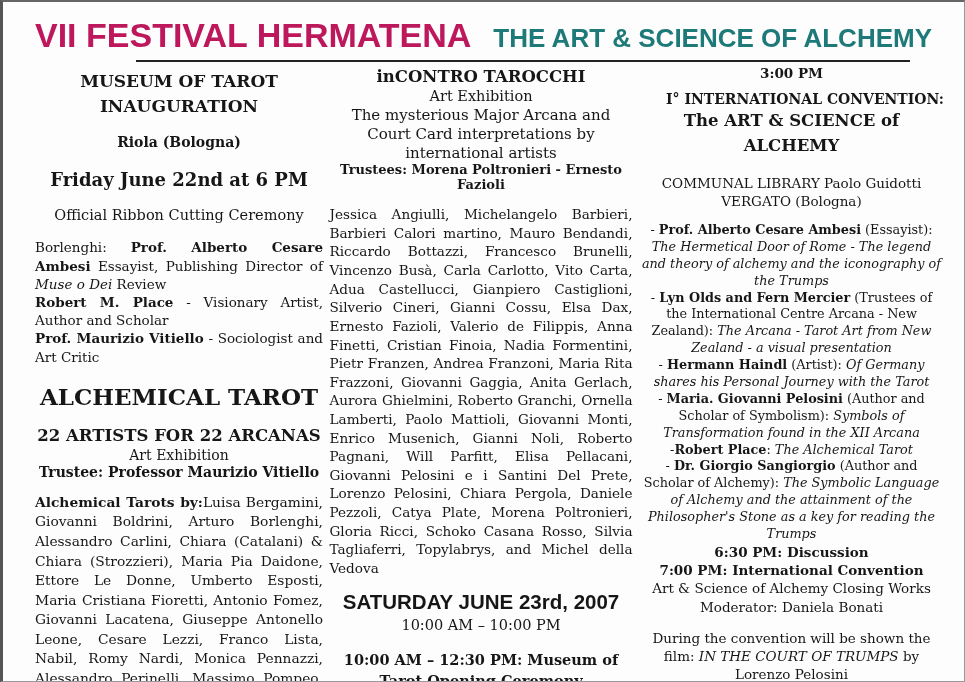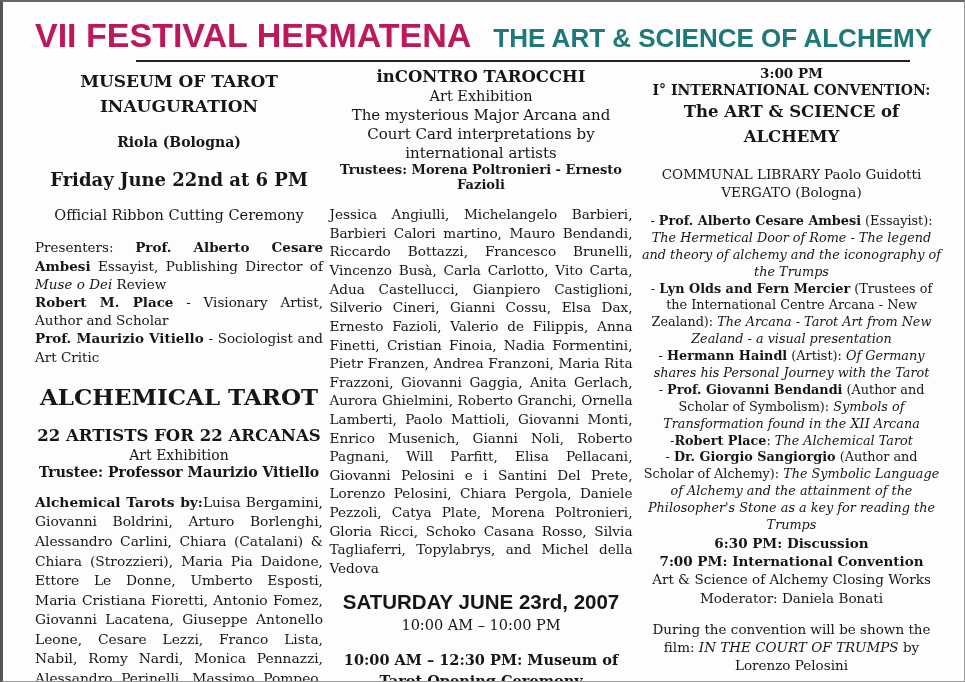--- a/index.html
+++ b/index.html
@@ -77,21 +77,21 @@
   .mid-sub2{font-size:15px;line-height:1.25;margin-top:2px;}
   .mid-trustees{font-size:13px;font-weight:bold;}
   .mid-artists{font-size:13.6px;line-height:1.37;margin-top:13px;}
   .saturday{font-family:"Liberation Sans", sans-serif;font-size:20.5px;font-weight:bold;margin-top:13px;}
   .hours{font-size:14.5px;font-weight:normal;margin-top:3px;}
   .event1{font-size:14.5px;font-weight:bold;line-height:1.4;margin-top:17px;}
   .event1-sub{font-size:13.5px;margin-top:1px;}
 
   
   .r-time1{font-size:13.5px;font-weight:bold;margin-top:2px;}
-  .r-conv-title{font-size:14px;font-weight:bold;margin-top:1px;}
+  .r-conv-title{font-size:14px;font-weight:bold;margin-top:10px;text-align:right;}
   .r-conv-name{font-size:16.5px;font-weight:bold;line-height:1.5;margin-top:2px;}
   .r-venue{font-size:13.5px;line-height:1.35;margin-top:15px;}
   .r-speakers{font-size:12.8px;line-height:1.32;margin-top:12px;}
   .r-speakers .speaker{margin:0;}
   .r-bold-line{font-size:13.5px;font-weight:bold;line-height:1.35;}
   .r-line{font-size:13.5px;line-height:1.35;}
   .r-film{font-size:13.5px;line-height:1.35;margin-top:13px;}
 </style>
 </head>
 <body>
@@ -103,21 +103,21 @@
 
 <div class="columns">
 
   <div class="col col-left">
     <p class="museum-heading c">MUSEUM OF TAROT INAUGURATION</p>
     <p class="location c">Riola (Bologna)</p>
     <p class="event-datetime c">Friday June 22nd at 6 PM</p>
     <p class="ceremony c">Official Ribbon Cutting Ceremony</p>
 
     <div class="presenters j">
-      <p><span>Presenters: </span><b>Prof. Alberto Cesare Ambesi</b><span> Essayist, Publishing Director of </span><i>Muse o Dei</i><span> Review</span></p>
+      <p><span>Borlenghi: </span><b>Prof. Alberto Cesare Ambesi</b><span> Essayist, Publishing Director of </span><i>Muse o Dei</i><span> Review</span></p>
       <p><b>Robert M. Place</b><span> - Visionary Artist, Author and Scholar</span></p>
       <p><b>Prof. Maurizio Vitiello</b><span> - Sociologist and Art Critic</span></p>
     </div>
 
     <p class="alch-heading c">ALCHEMICAL TAROT</p>
 
     <p class="a22-heading c">22 ARTISTS FOR 22 ARCANAS</p>
     <p class="a22-sub c">Art Exhibition</p>
     <p class="a22-trustee c">Trustee: Professor Maurizio Vitiello</p>
 
@@ -143,21 +143,21 @@
   <div class="col col-right c">
     <p class="r-time1">3:00 PM</p>
     <p class="r-conv-title">I° INTERNATIONAL CONVENTION:</p>
     <p class="r-conv-name">The ART &amp; SCIENCE of ALCHEMY</p>
     <p class="r-venue">COMMUNAL LIBRARY Paolo Guidotti VERGATO (Bologna)</p>
 
     <div class="r-speakers">
       <p class="speaker"><span>- </span><b>Prof. Alberto Cesare Ambesi</b><span> (Essayist): </span><i>The Hermetical Door of Rome - The legend and theory of alchemy and the iconography of the Trumps</i></p>
       <p class="speaker"><span>- </span><b>Lyn Olds and Fern Mercier</b><span> (Trustees of the International Centre Arcana - New Zealand): </span><i>The Arcana - Tarot Art from New Zealand - a visual presentation</i></p>
       <p class="speaker"><span>- </span><b>Hermann Haindl</b><span> (Artist): </span><i>Of Germany shares his Personal Journey with the Tarot</i></p>
-      <p class="speaker"><span>- </span><b>Prof. Giovanni Bendandi</b><span> (Author and Scholar of Symbolism): </span><i>Symbols of Transformation found in the XII Arcana</i></p>
+      <p class="speaker"><span>- </span><b>Maria. Giovanni Pelosini</b><span> (Author and Scholar of Symbolism): </span><i>Symbols of Transformation found in the XII Arcana</i></p>
       <p class="speaker"><span>-</span><b>Robert Place</b><span>: </span><i>The Alchemical Tarot</i></p>
       <p class="speaker"><span>- </span><b>Dr. Giorgio Sangiorgio</b><span> (Author and Scholar of Alchemy): </span><i>The Symbolic Language of Alchemy and the attainment of the Philosopher's Stone as a key for reading the Trumps</i></p>
     </div>
 
     <p class="r-bold-line">6:30 PM: Discussion</p>
     <p class="r-bold-line">7:00 PM: International Convention</p>
     <p class="r-line">Art &amp; Science of Alchemy Closing Works</p>
     <p class="r-line">Moderator: Daniela Bonati</p>
 
     <p class="r-film"><span>During the convention will be shown the film: </span><i>IN THE COURT OF TRUMPS</i><span> by Lorenzo Pelosini</span></p>

